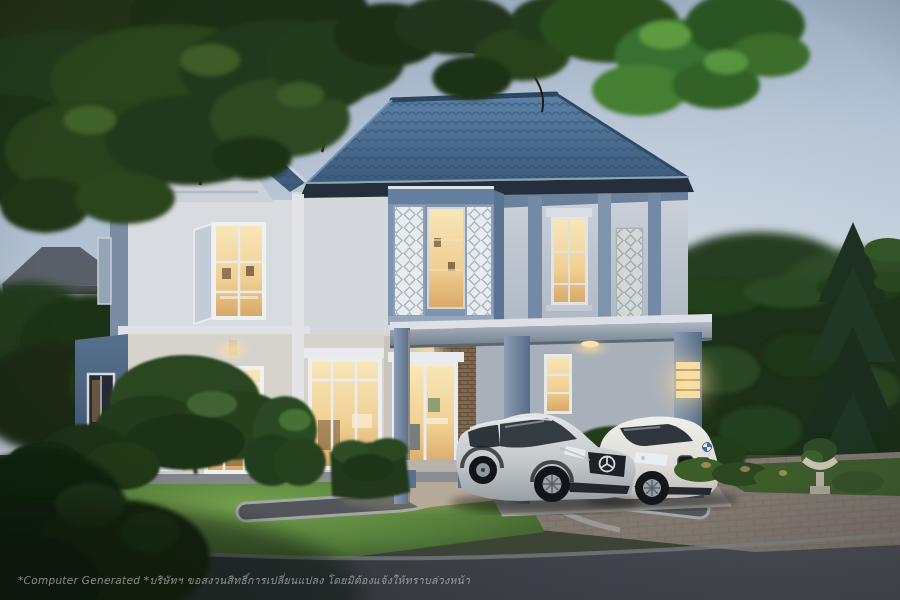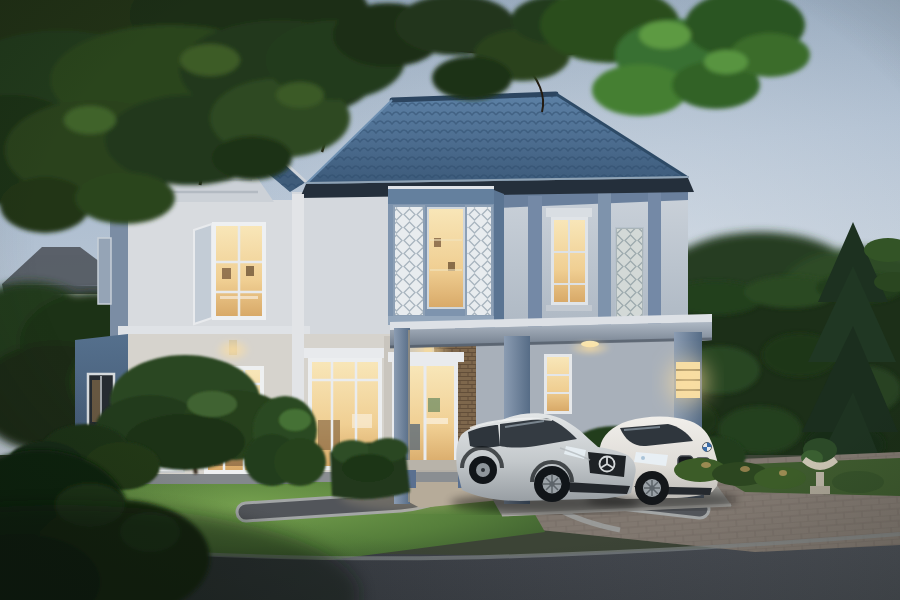--- a/index.html
+++ b/index.html
@@ -491,13 +491,14 @@
     <ellipse cx="770" cy="55" rx="40" ry="22" fill="#3a6c2c"></ellipse>
     <ellipse cx="665" cy="35" rx="26" ry="14" fill="#5d9a43"></ellipse>
     <ellipse cx="726" cy="62" rx="22" ry="12" fill="#589441"></ellipse>
   </g>
 </g>
 
 <rect width="900" height="600" fill="url(#vig)"></rect>
 <ellipse cx="60" cy="595" rx="300" ry="90" fill="#0a120c" opacity="0.45" filter="url(#b8)"></ellipse>
 </svg>
 
+<div class="caption">*Computer Generated *บริษัทฯ ขอสงวนสิทธิ์การเปลี่ยนแปลง โดยมิต้องแจ้งให้ทราบล่วงหน้า</div>
 </div>
 
 </body></html>

